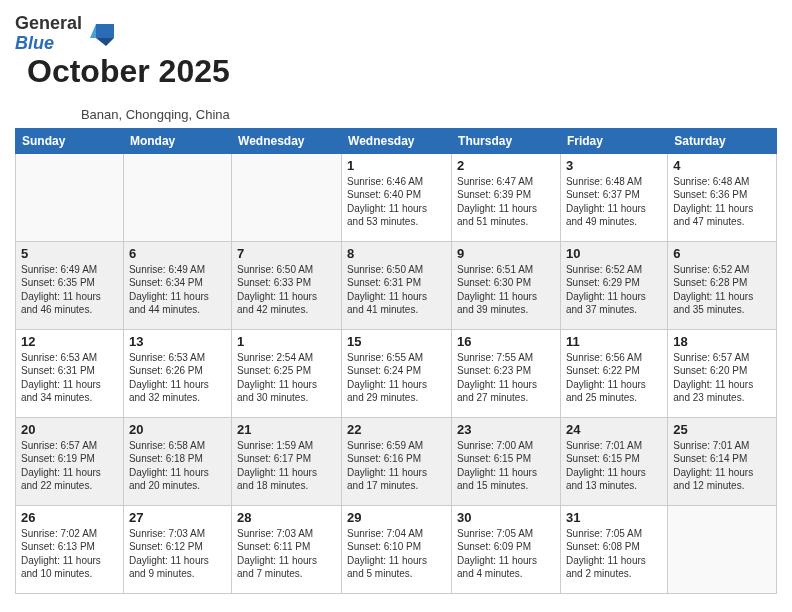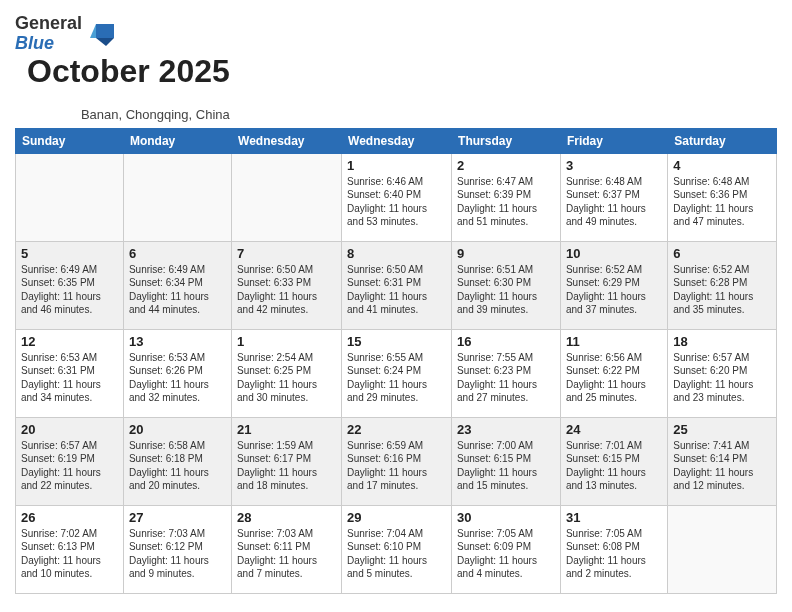--- a/index.html
+++ b/index.html
@@ -283,21 +283,21 @@
 Daylight: 11 hours and 15 minutes.</div>
           </td>
           <td>
             <span class="day-num">24</span>
             <div class="day-info">Sunrise: 7:01 AM
 Sunset: 6:15 PM
 Daylight: 11 hours and 13 minutes.</div>
           </td>
           <td>
             <span class="day-num">25</span>
-            <div class="day-info">Sunrise: 7:41 AM
+            <div class="day-info">Sunrise: 7:01 AM
 Sunset: 6:14 PM
 Daylight: 11 hours and 12 minutes.</div>
           </td>
         </tr>
         <tr>
           <td>
             <span class="day-num">26</span>
             <div class="day-info">Sunrise: 7:02 AM
 Sunset: 6:13 PM
 Daylight: 11 hours and 10 minutes.</div>

